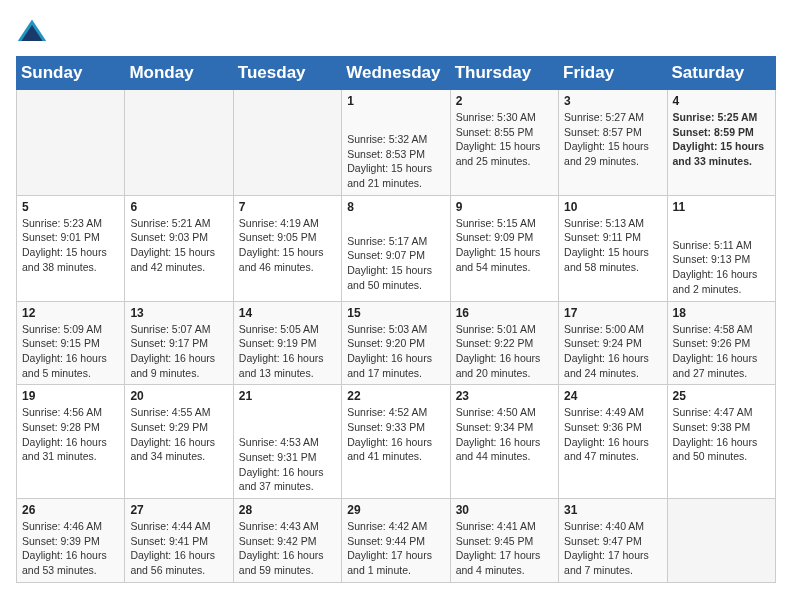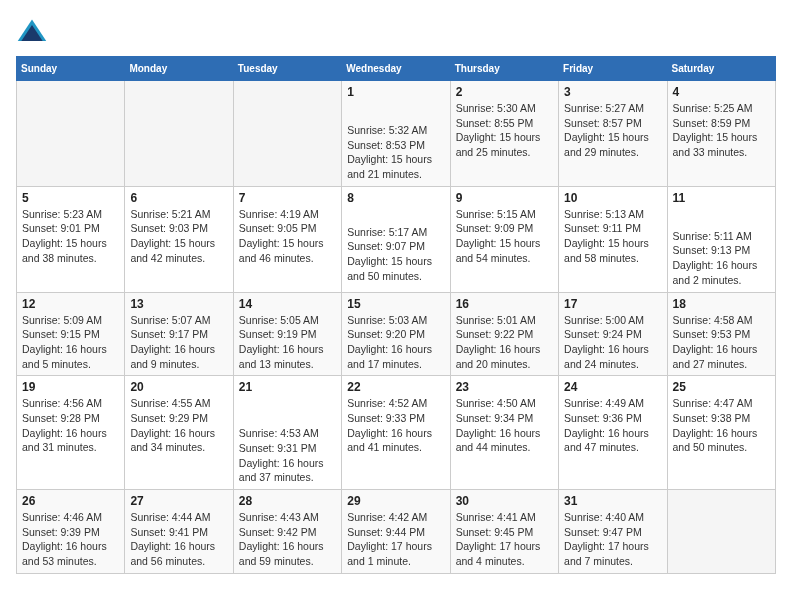--- a/index.html
+++ b/index.html
@@ -50,21 +50,21 @@
     .calendar {
       width: 100%;
       border-collapse: collapse;
       font-size: 11px;
     }
     .calendar thead tr th {
       background-color: #2e6db4;
       color: #fff;
       padding: 6px 4px;
       text-align: left;
-      font-size: 10px;
+      font-size: 17px;
       font-weight: bold;
       border: 1px solid #2e6db4;
     }
     .calendar tbody tr td {
       border: 1px solid #ccc;
       vertical-align: top;
       padding: 4px 5px;
       width: 108px;
       min-height: 80px;
       color: #333;
@@ -142,21 +142,21 @@
 Daylight: 15 hours and 25 minutes.</div>
         </td>
         <td>
           <span class="day-num">3</span>
           <div class="day-info" style="white-space: pre-line;">Sunrise: 5:27 AM
 Sunset: 8:57 PM
 Daylight: 15 hours and 29 minutes.</div>
         </td>
         <td>
           <span class="day-num">4</span>
-          <div class="day-info" style="white-space: pre-line;">Sunrise: 5:25 AM
+          <div class="day-info" style="white-space: pre-line; font-weight: bold;">Sunrise: 5:25 AM
 Sunset: 8:59 PM
 Daylight: 15 hours and 33 minutes.</div>
         </td>
       </tr>
       <tr>
         <td>
           <span class="day-num">5</span>
           <div class="day-info" style="white-space: pre-line;">Sunrise: 5:23 AM
 Sunset: 9:01 PM
 Daylight: 15 hours and 38 minutes.</div>
@@ -231,21 +231,21 @@
         </td>
         <td>
           <span class="day-num">17</span>
           <div class="day-info" style="white-space: pre-line;">Sunrise: 5:00 AM
 Sunset: 9:24 PM
 Daylight: 16 hours and 24 minutes.</div>
         </td>
         <td>
           <span class="day-num">18</span>
           <div class="day-info" style="white-space: pre-line;">Sunrise: 4:58 AM
-Sunset: 9:53 PM
+Sunset: 9:26 PM
 Daylight: 16 hours and 27 minutes.</div>
         </td>
       </tr>
       <tr>
         <td>
           <span class="day-num">19</span>
           <div class="day-info" style="white-space: pre-line;">Sunrise: 4:56 AM
 Sunset: 9:28 PM
 Daylight: 16 hours and 31 minutes.</div>
         </td>

